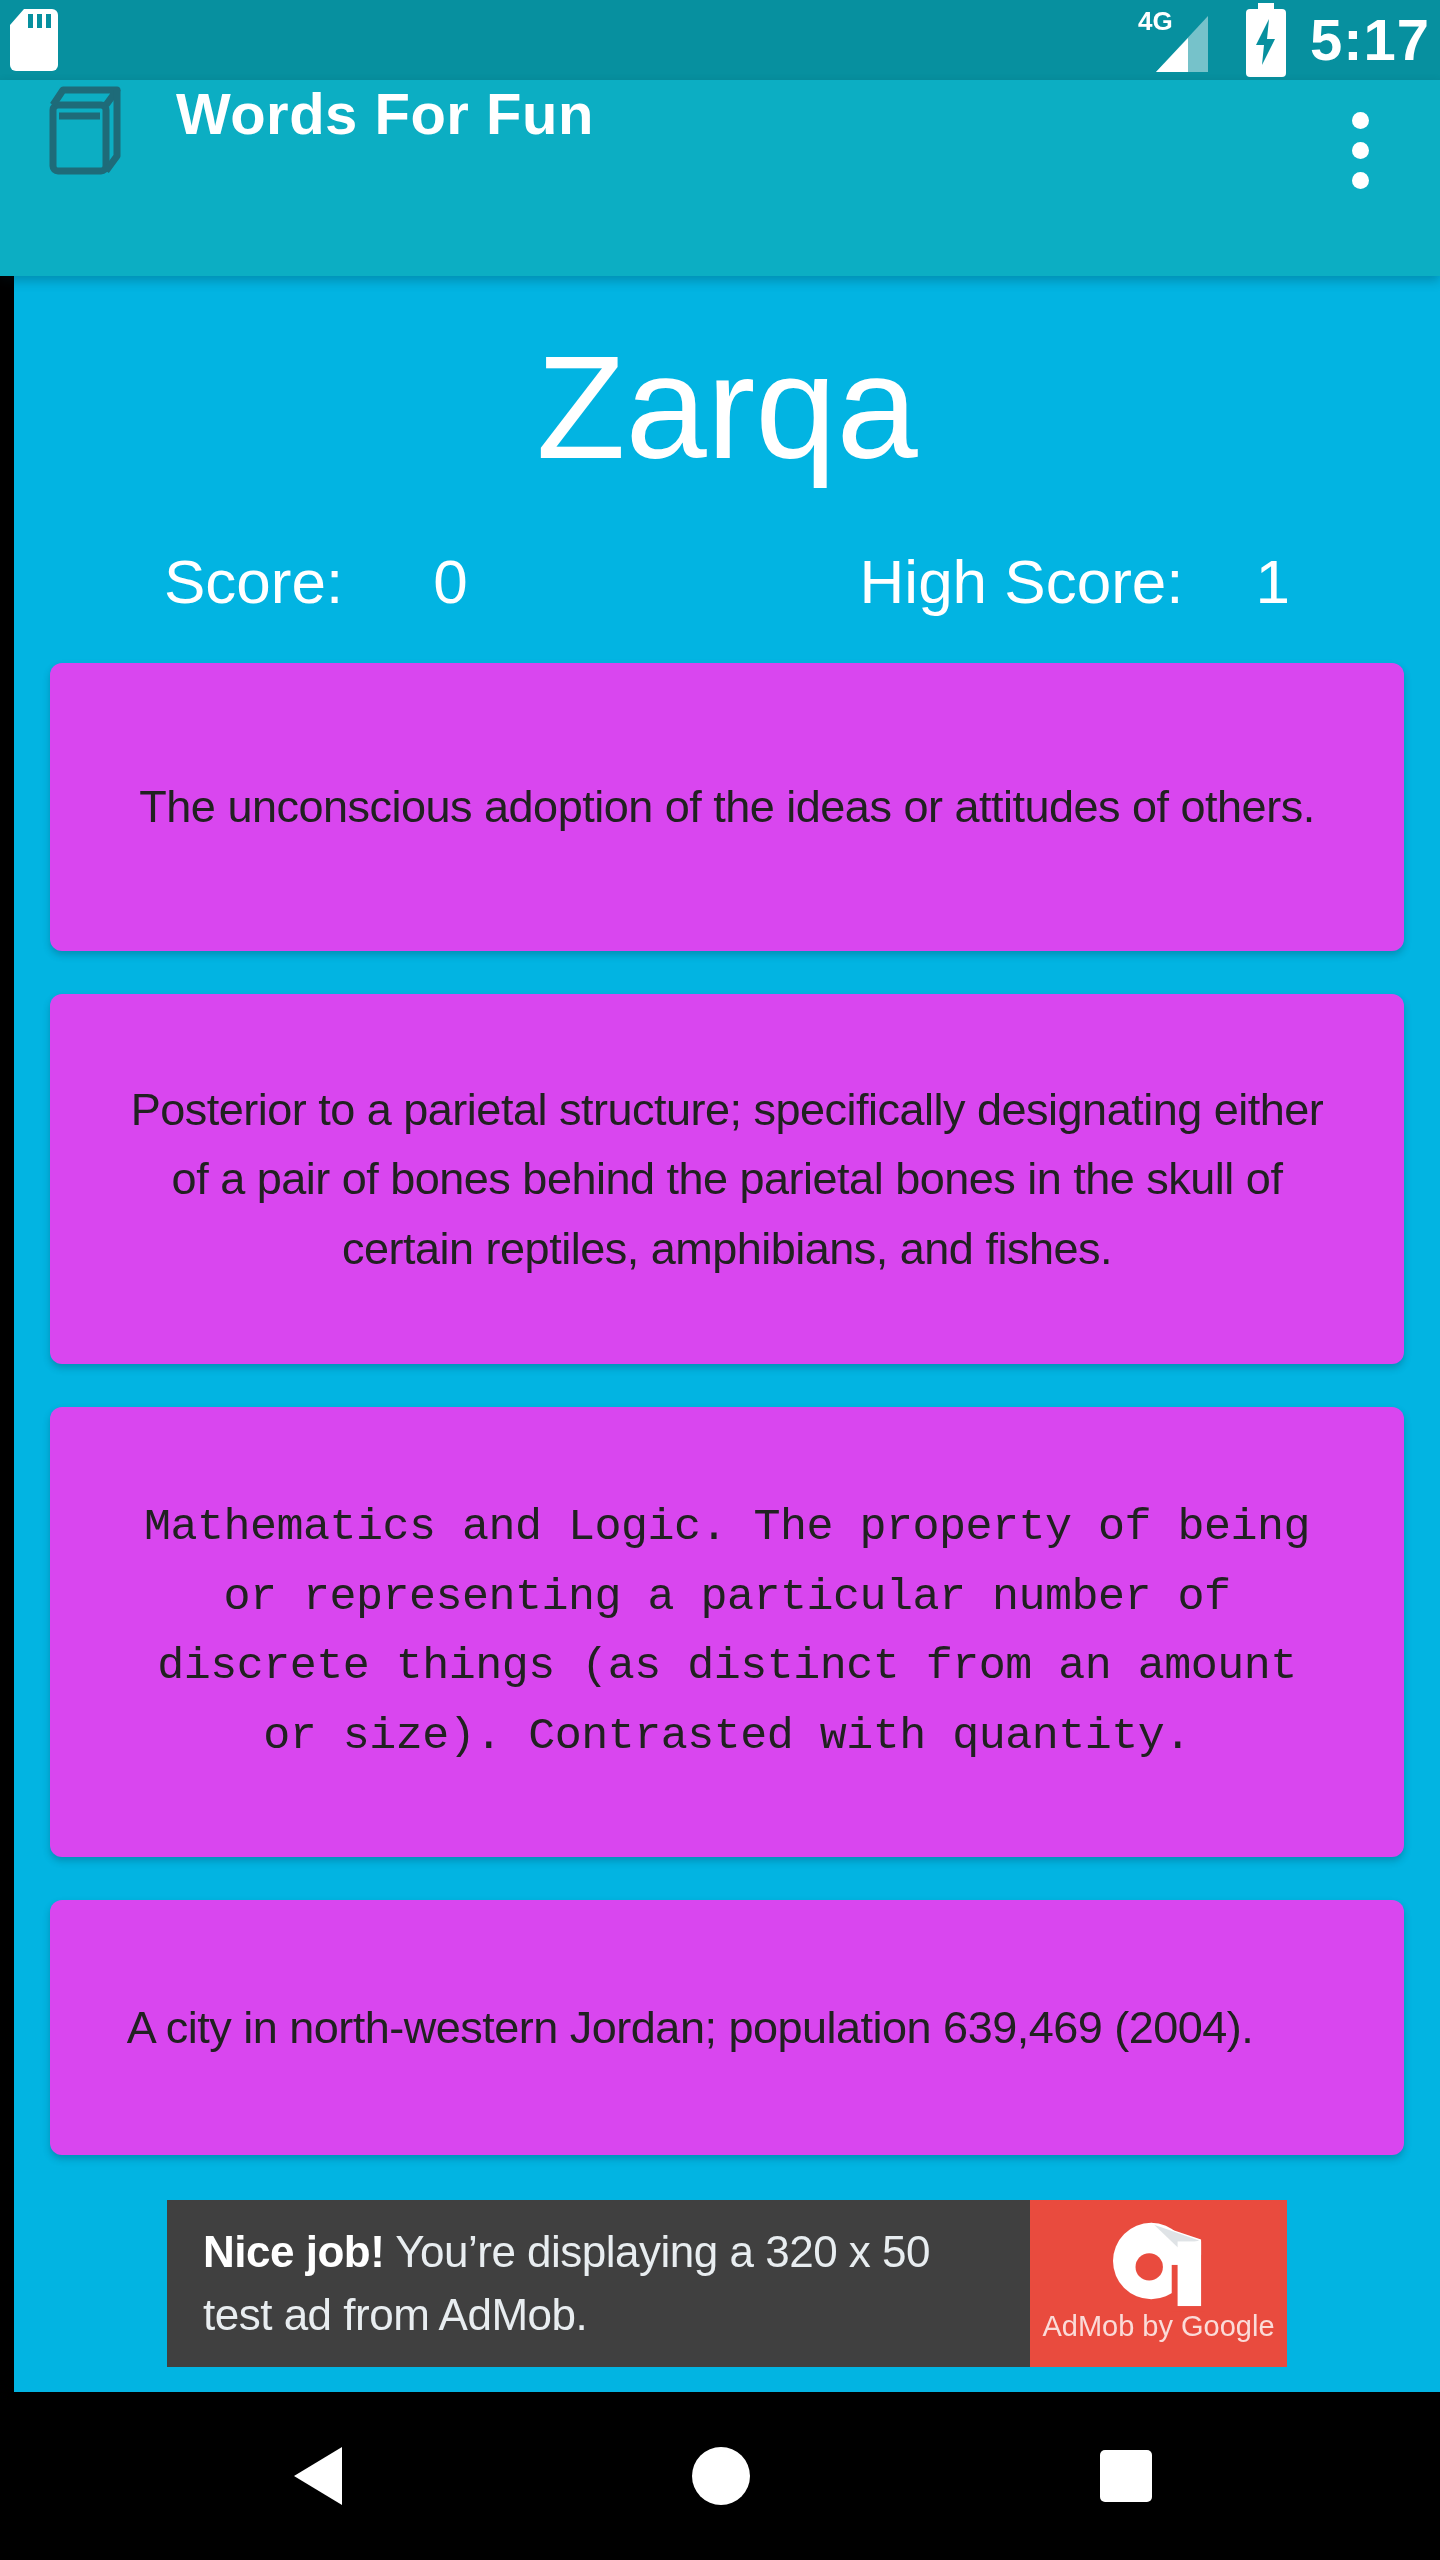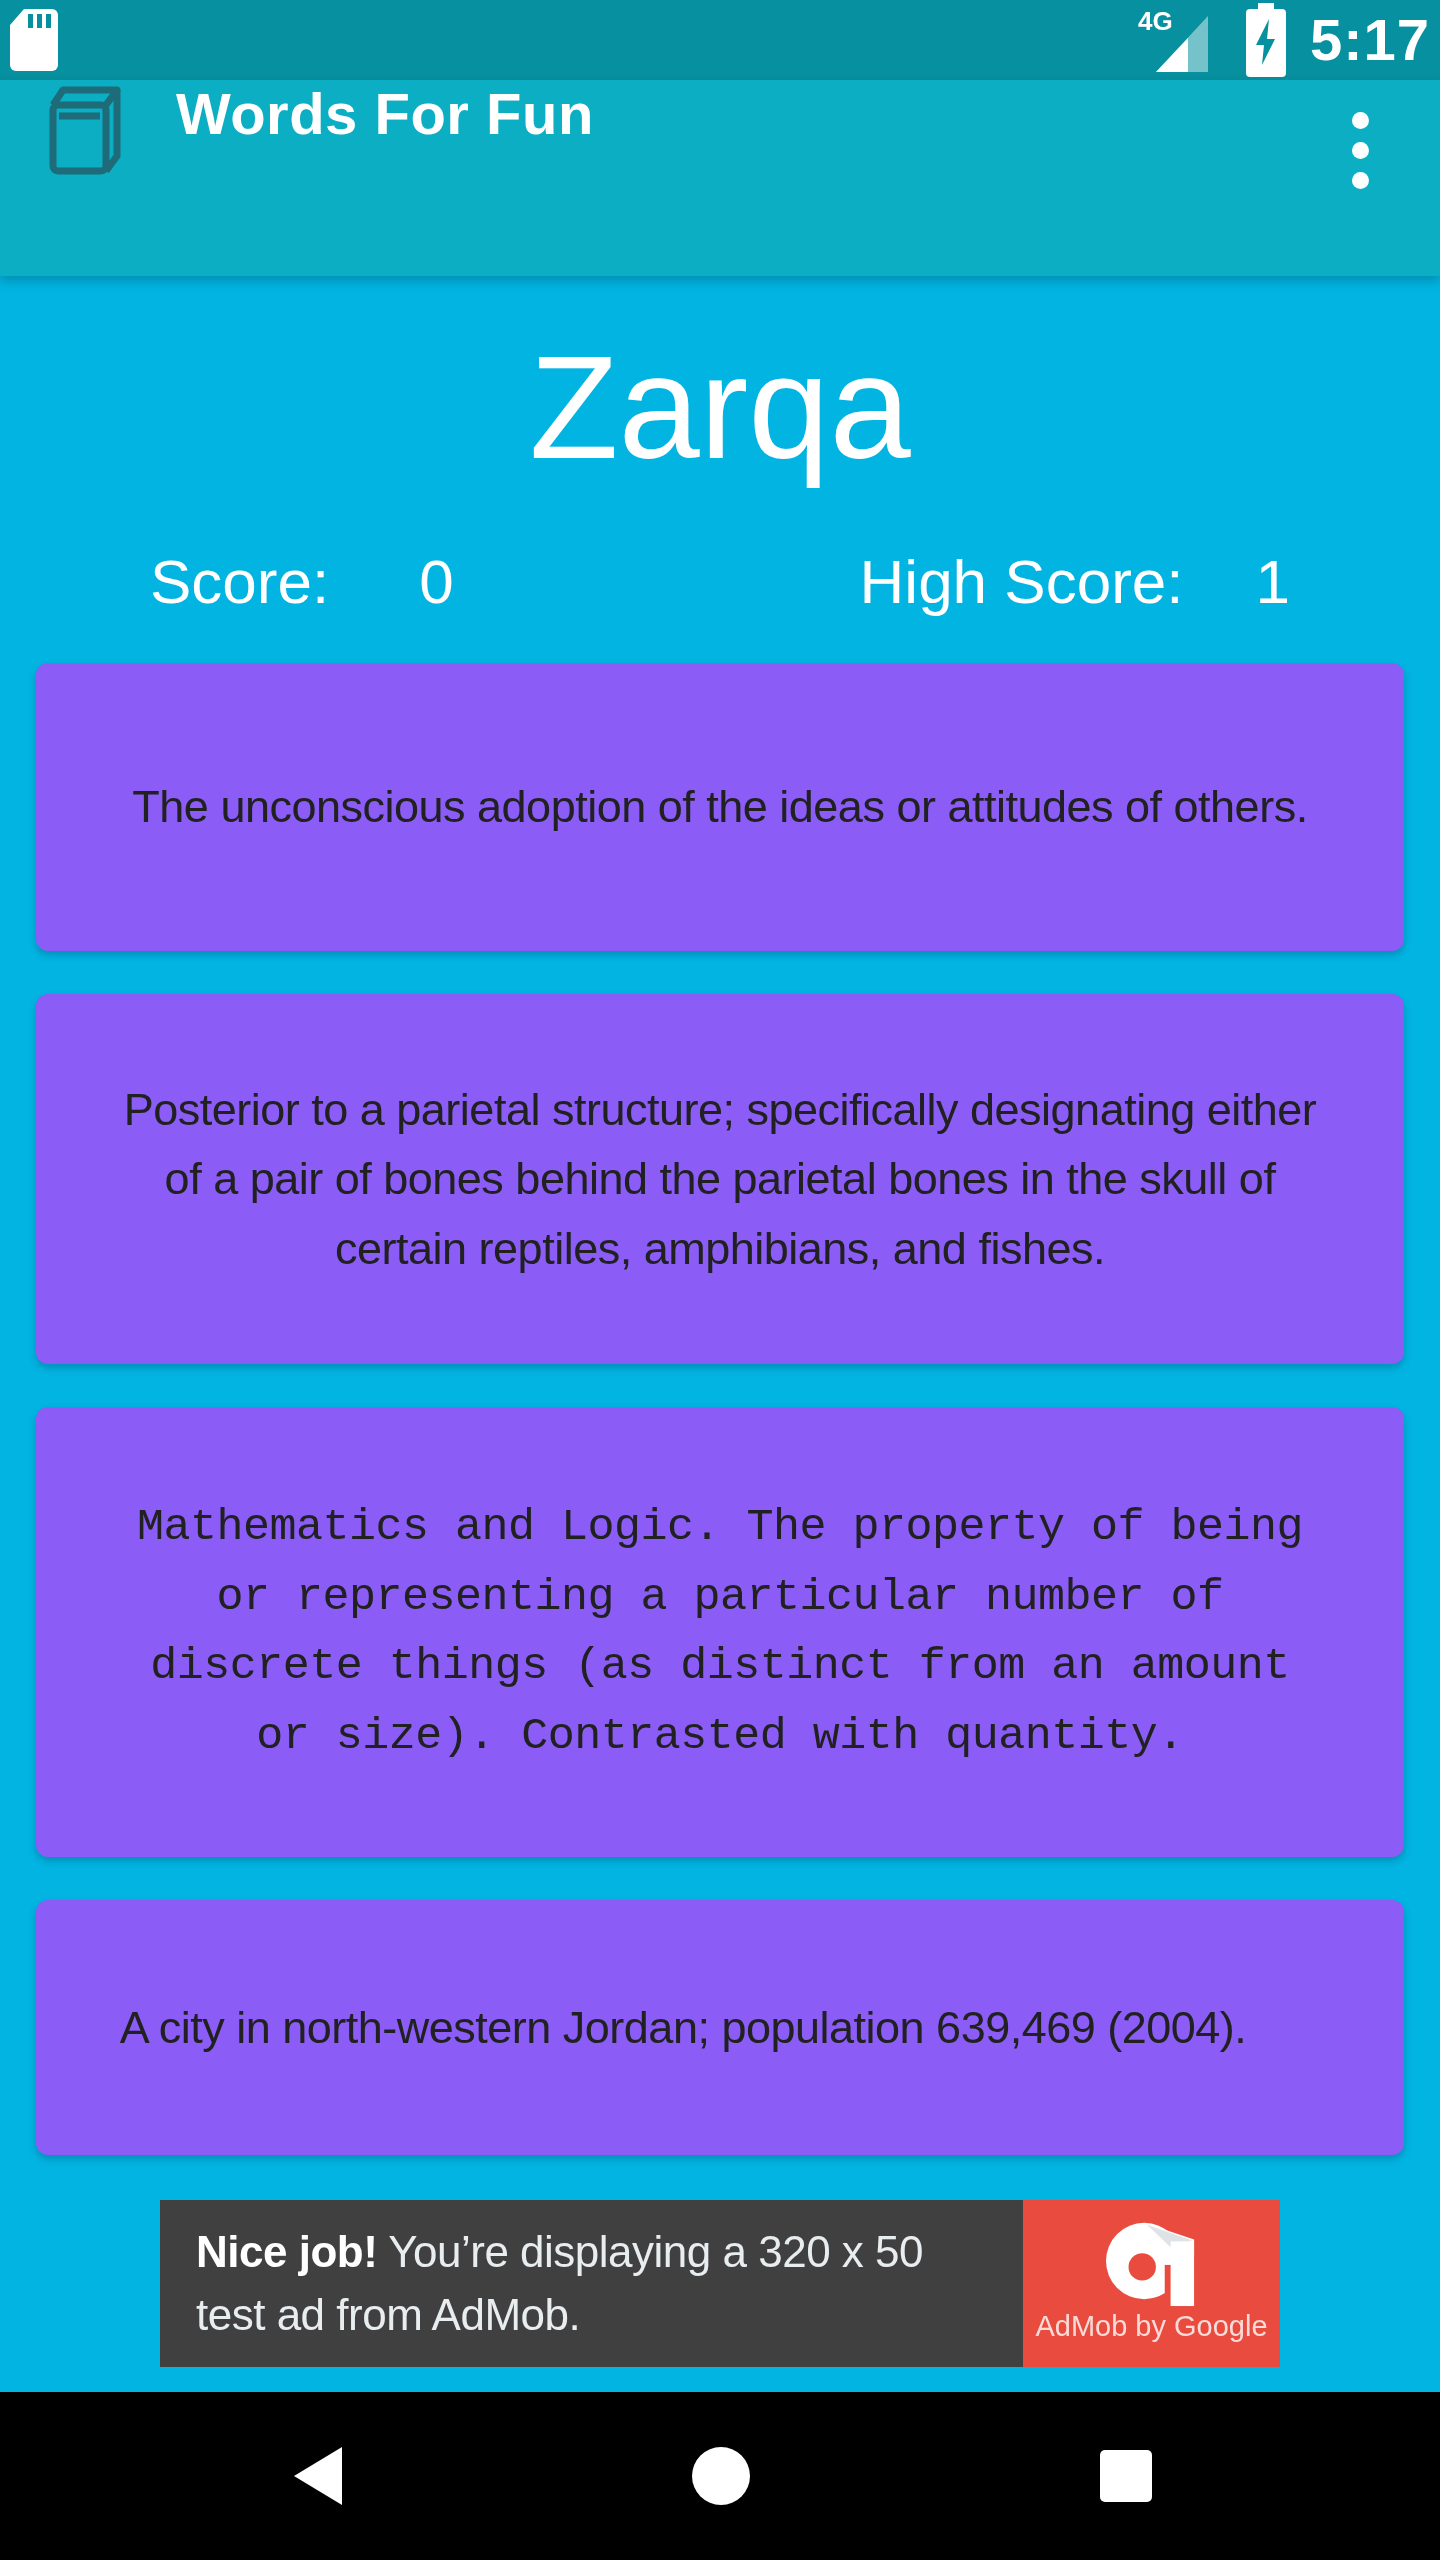--- a/index.html
+++ b/index.html
@@ -25,37 +25,37 @@
     box-shadow:0 5px 10px rgba(0,30,40,.25);position:relative;z-index:3;
   }
   .app-title{color:#fff;font-size:58px;font-weight:bold;margin-left:50px;letter-spacing:.5px;}
   .overflow-btn{margin-left:auto;width:80px;height:140px;display:flex;flex-direction:column;
     align-items:center;justify-content:center;gap:13px;cursor:pointer;}
   .overflow-btn i{width:17px;height:17px;border-radius:50%;background:#fff;display:block;}
 
   
   .content{
     height:2116px;background:#02b4e2;flex:0 0 auto;box-sizing:border-box;
-    display:flex;flex-direction:column;position:relative;z-index:1;
+    display:flex;flex-direction:column;position:relative;z-index:1;margin-left:14px;
   }
   .word{
     margin-top:55px;text-align:center;color:#fff;font-size:146px;line-height:1.05;
     font-weight:400;letter-spacing:0;
   }
   .score-row{
     margin-top:62px;display:flex;align-items:flex-start;color:#fff;font-size:62px;
     padding:0 150px;box-sizing:border-box;
   }
   .score-row .val{margin-left:90px;}
   .score-row .right{margin-left:auto;display:flex;align-items:baseline;}
   .score-row .right .val{margin-left:72px;}
 
   .cards{margin-top:46px;display:flex;flex-direction:column;gap:43px;padding:0 36px;box-sizing:border-box;}
   .card{
-    background:#8b5cf6;border-radius:12px;box-shadow:0 4px 7px rgba(0,40,60,.25);
+    background:#d946ef;border-radius:12px;box-shadow:0 4px 7px rgba(0,40,60,.25);
     display:flex;align-items:center;justify-content:center;text-align:center;
     color:#212121;font-size:45px;line-height:1.55;letter-spacing:-0.5px;
     padding:0 80px;box-sizing:border-box;cursor:pointer;
   }
   .card:nth-child(1){height:288px;}
   .card:nth-child(2){height:370px;}
   .card:nth-child(3){height:450px;font-family:Liberation Mono, monospace;}
   .card:nth-child(4){height:255px;padding-left:6px;}
 
   

